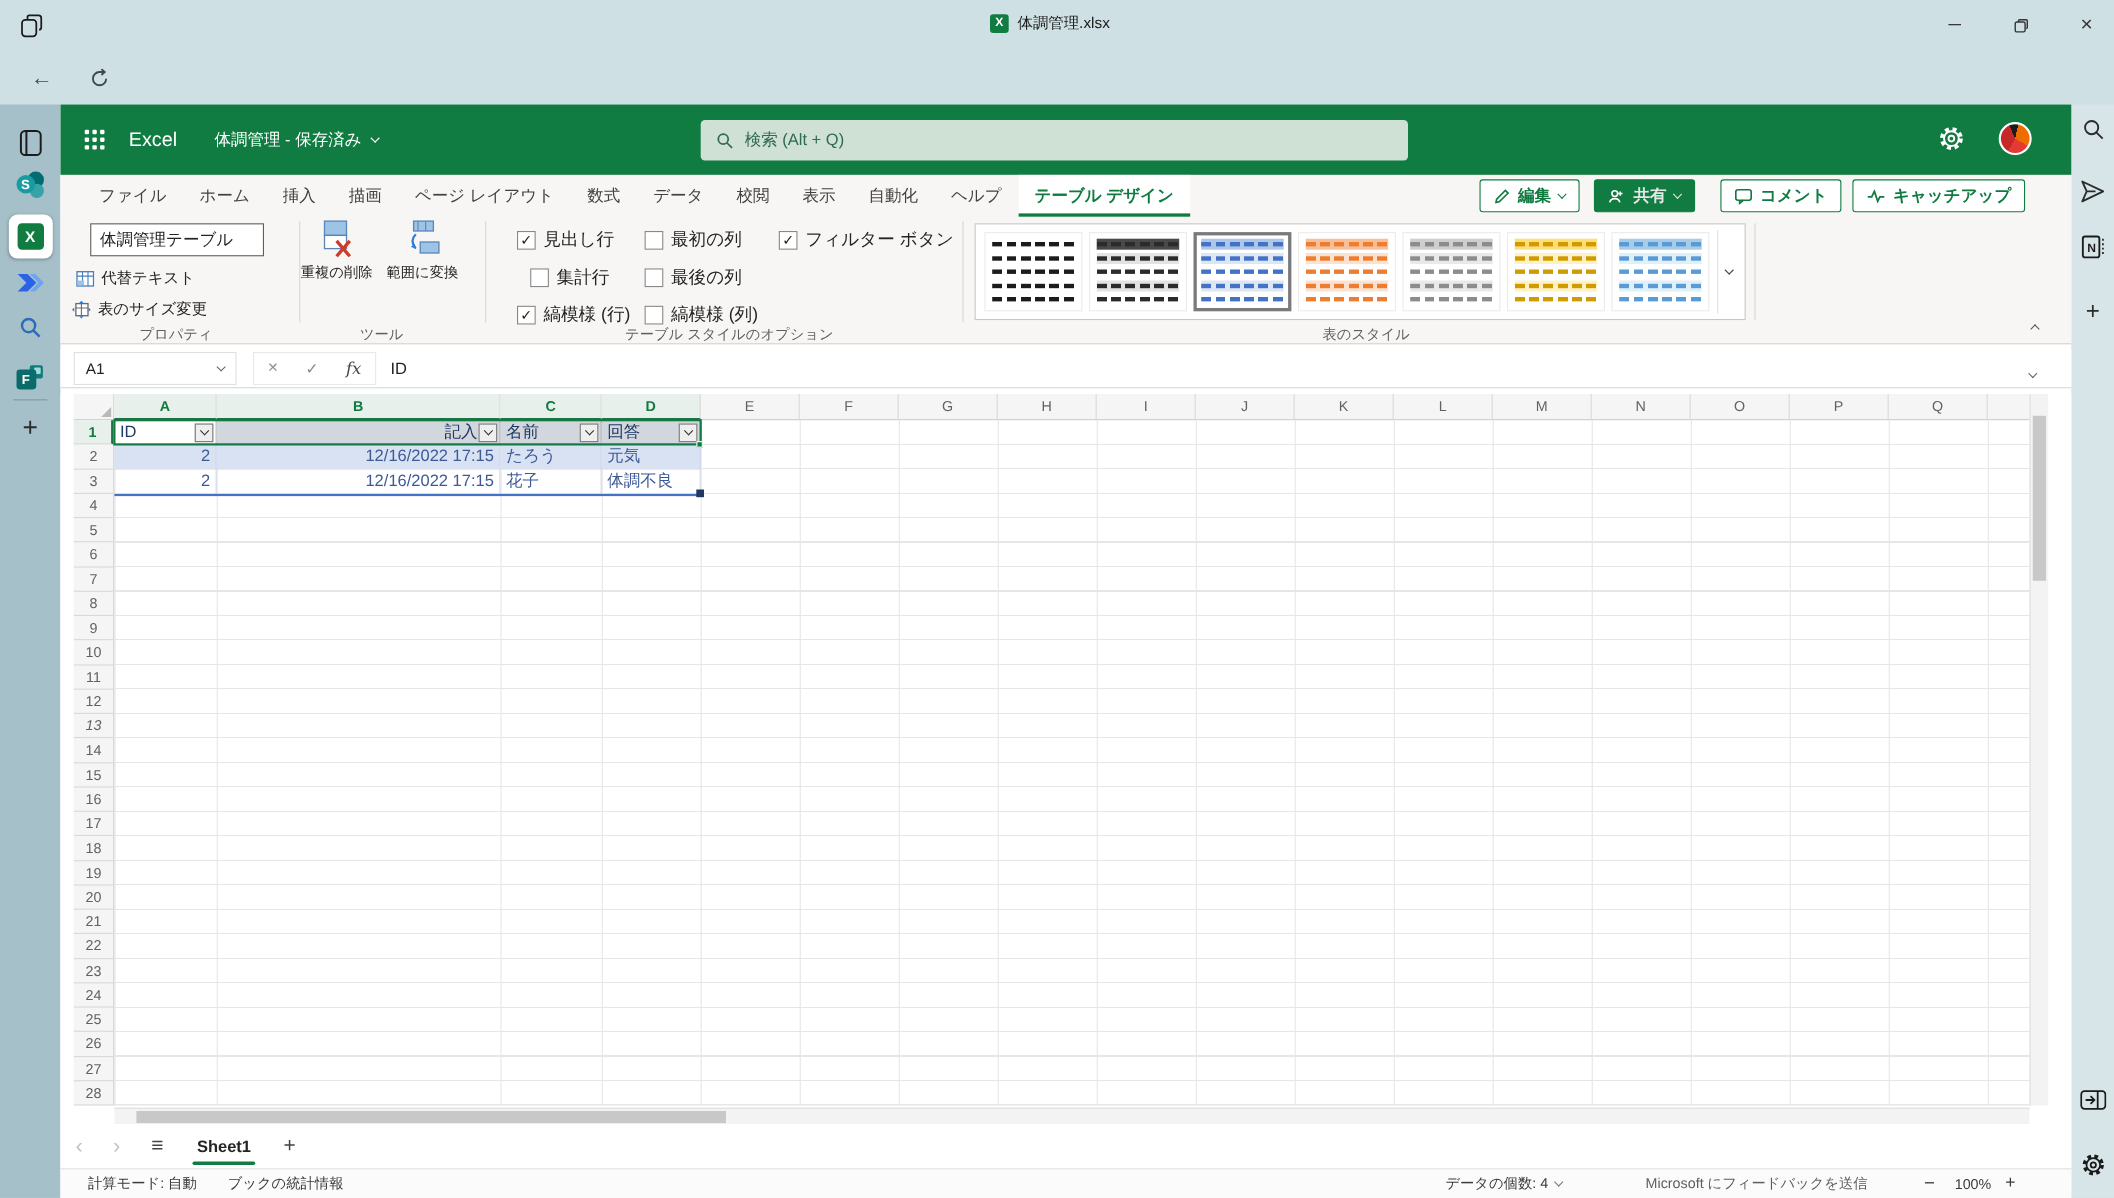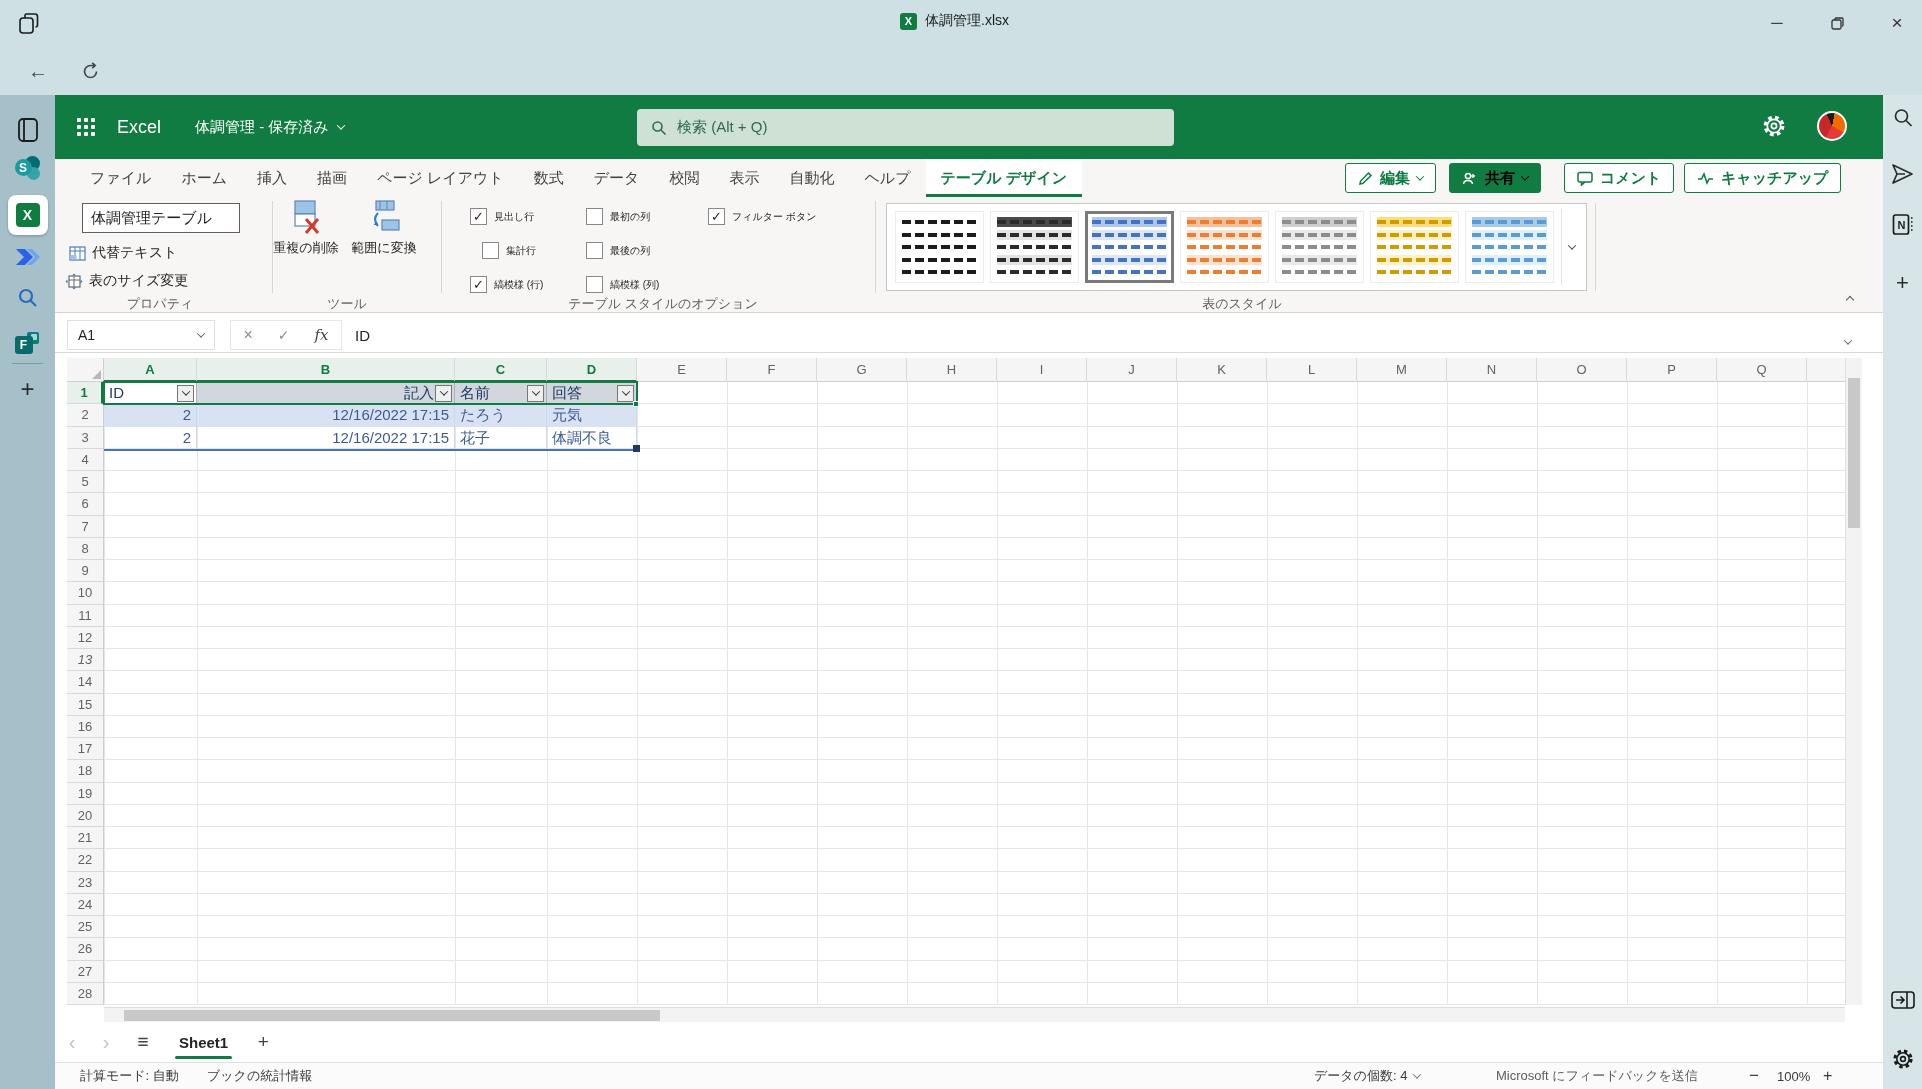--- a/index.html
+++ b/index.html
@@ -24,36 +24,36 @@
   .rail-ic{position:absolute;left:50%;transform:translateX(-50%);display:flex;align-items:center;justify-content:center;}
   .appsq{width:24px;height:24px;border-radius:4px;display:flex;align-items:center;justify-content:center;color:#fff;font-weight:bold;font-size:14px;}
   .active-app{width:40px;height:40px;background:#fff;border-radius:8px;box-shadow:0 1px 3px rgba(0,0,0,.25);}
   
   .app{position:absolute;left:55px;top:95px;width:1828px;height:994px;background:#fff;}
   .green-hdr{position:absolute;left:0;top:0;width:1828px;height:64px;background:#107c41;display:flex;align-items:center;color:#fff;}
   .waffle{display:grid;grid-template-columns:repeat(3,4px);grid-gap:3px;margin-left:22px;}
   .waffle i{width:4px;height:4px;background:#fff;border-radius:1px;}
   .app-name{font-size:18px;font-weight:normal;margin-left:22px;}
   .doc-title{font-size:15px;margin-left:34px;display:flex;align-items:center;gap:9px;}
-  .ghdr-search{position:absolute;left:582px;top:14px;width:537px;height:37px;background:#cfe0d5;border-radius:4px;display:flex;align-items:center;gap:10px;padding:16px 14px;color:#2f6b4e;font-size:15px;}
+  .ghdr-search{position:absolute;left:582px;top:14px;width:643px;height:37px;background:#cfe0d5;border-radius:4px;display:flex;align-items:center;gap:10px;padding:16px 14px;color:#2f6b4e;font-size:15px;}
   
   .ribbon{position:absolute;left:0;top:64px;width:1828px;height:154px;background:#f7f6f5;border-bottom:1px solid #d6d4d2;}
   .tabstrip{position:absolute;left:20px;top:0;height:38px;display:flex;align-items:stretch;gap:0;}
   .rtab{padding:0 15px;display:flex;align-items:center;font-size:15px;color:#424242;white-space:nowrap;}
   .rtab.active{background:#fff;color:#0f7b41;font-weight:bold;border-bottom:3px solid #107c41;padding-top:3px;}
   .act-btn{position:absolute;top:4px;height:30px;border-radius:3px;display:flex;align-items:center;gap:7px;padding:0 12px;font-size:15px;background:#fff;border:1px solid #107c41;color:#0f7b41;font-weight:bold;}
-  .act-btn.solid{background:#107c41;color:#000000;border-color:#107c41;}
+  .act-btn.solid{background:#107c41;color:#e5e5e5;border-color:#107c41;}
   .grp-label{position:absolute;top:136px;font-size:13px;color:#605e5c;transform:translateX(-50%);white-space:nowrap;}
   .vdiv{position:absolute;top:42px;width:1px;height:92px;background:#d8d6d4;}
   .tname-input{position:absolute;left:27px;top:44px;width:158px;height:30px;background:#fff;border:1px solid #605e5c;font-size:15px;color:#252423;display:flex;align-items:center;padding:0 8px;}
   .sm-btn{position:absolute;height:24px;display:flex;align-items:center;gap:6px;font-size:14px;color:#252423;}
   .big-tool{position:absolute;top:40px;width:76px;display:flex;flex-direction:column;align-items:center;gap:4px;font-size:13px;color:#252423;text-align:center;}
   .opt{position:absolute;display:flex;align-items:center;gap:7px;}
   .cbx{width:17px;height:17px;border:1px solid #8a8886;background:#fff;display:flex;align-items:center;justify-content:center;font-size:13px;color:#252423;}
-  .cbl{font-size:10px;color:#252423;white-space:nowrap;}
+  .cbl{font-size:16px;color:#252423;white-space:nowrap;}
   .gallery{position:absolute;left:831px;top:44px;width:701px;height:88px;background:#fff;border:1px solid #c8c6c4;display:flex;align-items:center;padding:5px;}
   .thumb{width:89px;height:72px;margin:0 3px;border:1px solid #ececec;padding:5px 6px;display:flex;flex-direction:column;justify-content:space-between;background:#fff;}
   .thumb.selected{border:3px solid #7a7a7a;padding:3px 4px;}
   .trow{height:10px;position:relative;}
   .tdash{position:absolute;left:0;right:0;top:3px;height:4px;}
   .gal-chev{width:20px;height:76px;display:flex;align-items:center;justify-content:center;color:#444;border-left:1px solid #e4e2e0;margin-left:2px;}
   .chev{display:inline-block;width:6px;height:6px;border-right:1.6px solid;border-bottom:1.6px solid;transform:rotate(45deg) translate(-1px,-1px);}
   .chev.up{transform:rotate(-135deg);}
   
   .fbar{position:absolute;left:0;top:222px;width:1828px;height:36px;background:#fff;border-bottom:1px solid #d8d8d8;display:flex;align-items:center;}

